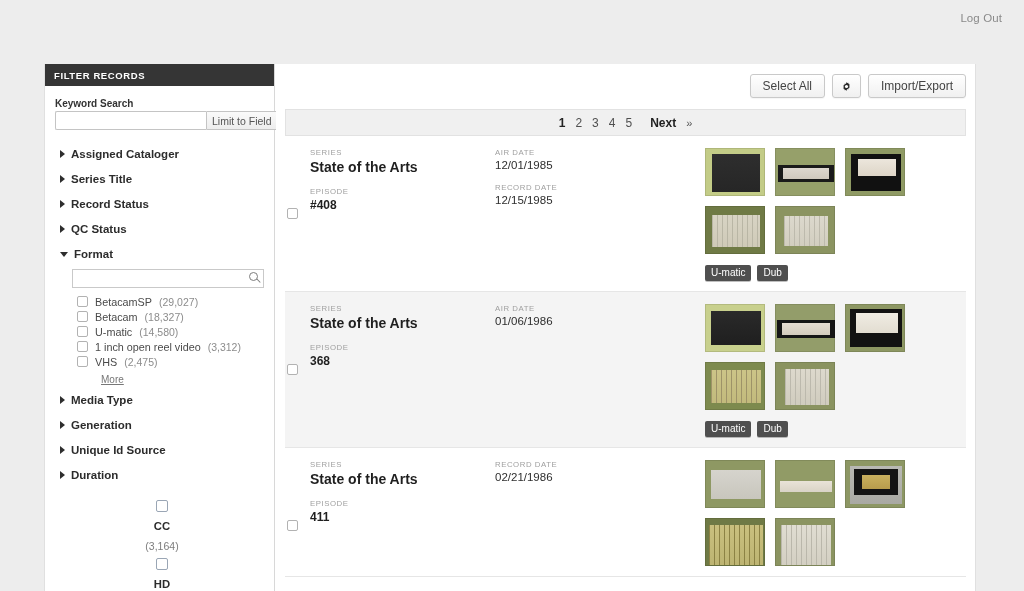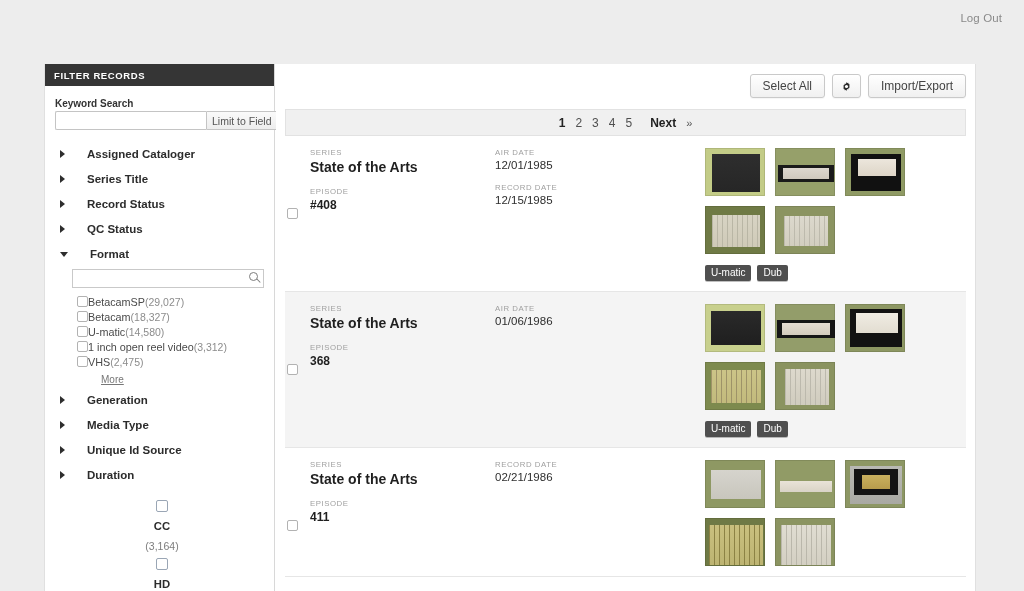--- a/index.html
+++ b/index.html
@@ -88,21 +88,21 @@
     font-size: 10.5px; color: #555; padding: 0 5px;
     display: flex; align-items: center; gap: 4px;
     border-radius: 0 2px 2px 0; cursor: pointer; white-space: nowrap;
   }
   .caret-dn {
     width: 0; height: 0; border-left: 3.5px solid transparent;
     border-right: 3.5px solid transparent; border-top: 4px solid #6a6a6a;
   }
 
   .facet {
-    display: flex; align-items: center; gap: 22px;
+    display: flex; align-items: center; gap: 6px;
     padding: 7px 0 6px 5px; cursor: pointer;
   }
   .facet .tri-r {
     width: 0; height: 0; border-top: 4px solid transparent;
     border-bottom: 4px solid transparent; border-left: 5.5px solid #2e2e2e;
   }
   .facet .tri-d {
     width: 0; height: 0; border-left: 4px solid transparent;
     border-right: 4px solid transparent; border-top: 5.5px solid #2e2e2e;
   }
@@ -121,21 +121,21 @@
     position: absolute; right: 6px; top: 3px; width: 9px; height: 9px;
     border: 1.3px solid #7d7d7d; border-radius: 50%;
   }
   .mag::after {
     content: ""; position: absolute; left: 6px; top: 7px;
     width: 4.5px; height: 1.3px; background: #7d7d7d;
     transform: rotate(45deg);
   }
 
   .opt-row {
-    display: flex; align-items: center; 
+    display: flex; align-items: center; gap: 7px;
     padding: 1.5px 0 1.5px 22px;
   }
   .cb {
     width: 11px; height: 11px; border: 1px solid #b2b2b2;
     background: #fff; border-radius: 2px; flex: none; cursor: pointer;
   }
   .opt-name { font-size: 10.8px; color: #4a4a4a; }
   .opt-count { font-size: 10.5px; color: #8c8c8c; }
   .more-link {
     margin: 3px 0 0 46px; font-size: 10px; color: #777;
@@ -295,25 +295,25 @@
         </div>
         <div class="opt-row">
           <span class="cb"></span>
           <span class="opt-name">VHS</span>
           <span class="opt-count">(2,475)</span>
         </div>
         <a class="more-link">More</a>
 
         <div class="facet">
           <span class="tri-r"></span>
+          <span class="facet-name">Media Type</span>
+        </div>
+        <div class="facet">
+          <span class="tri-r"></span>
           <span class="facet-name">Generation</span>
-        </div>
-        <div class="facet">
-          <span class="tri-r"></span>
-          <span class="facet-name">Media Type</span>
         </div>
         <div class="facet">
           <span class="tri-r"></span>
           <span class="facet-name">Unique Id Source</span>
         </div>
         <div class="facet">
           <span class="tri-r"></span>
           <span class="facet-name">Duration</span>
         </div>
 

